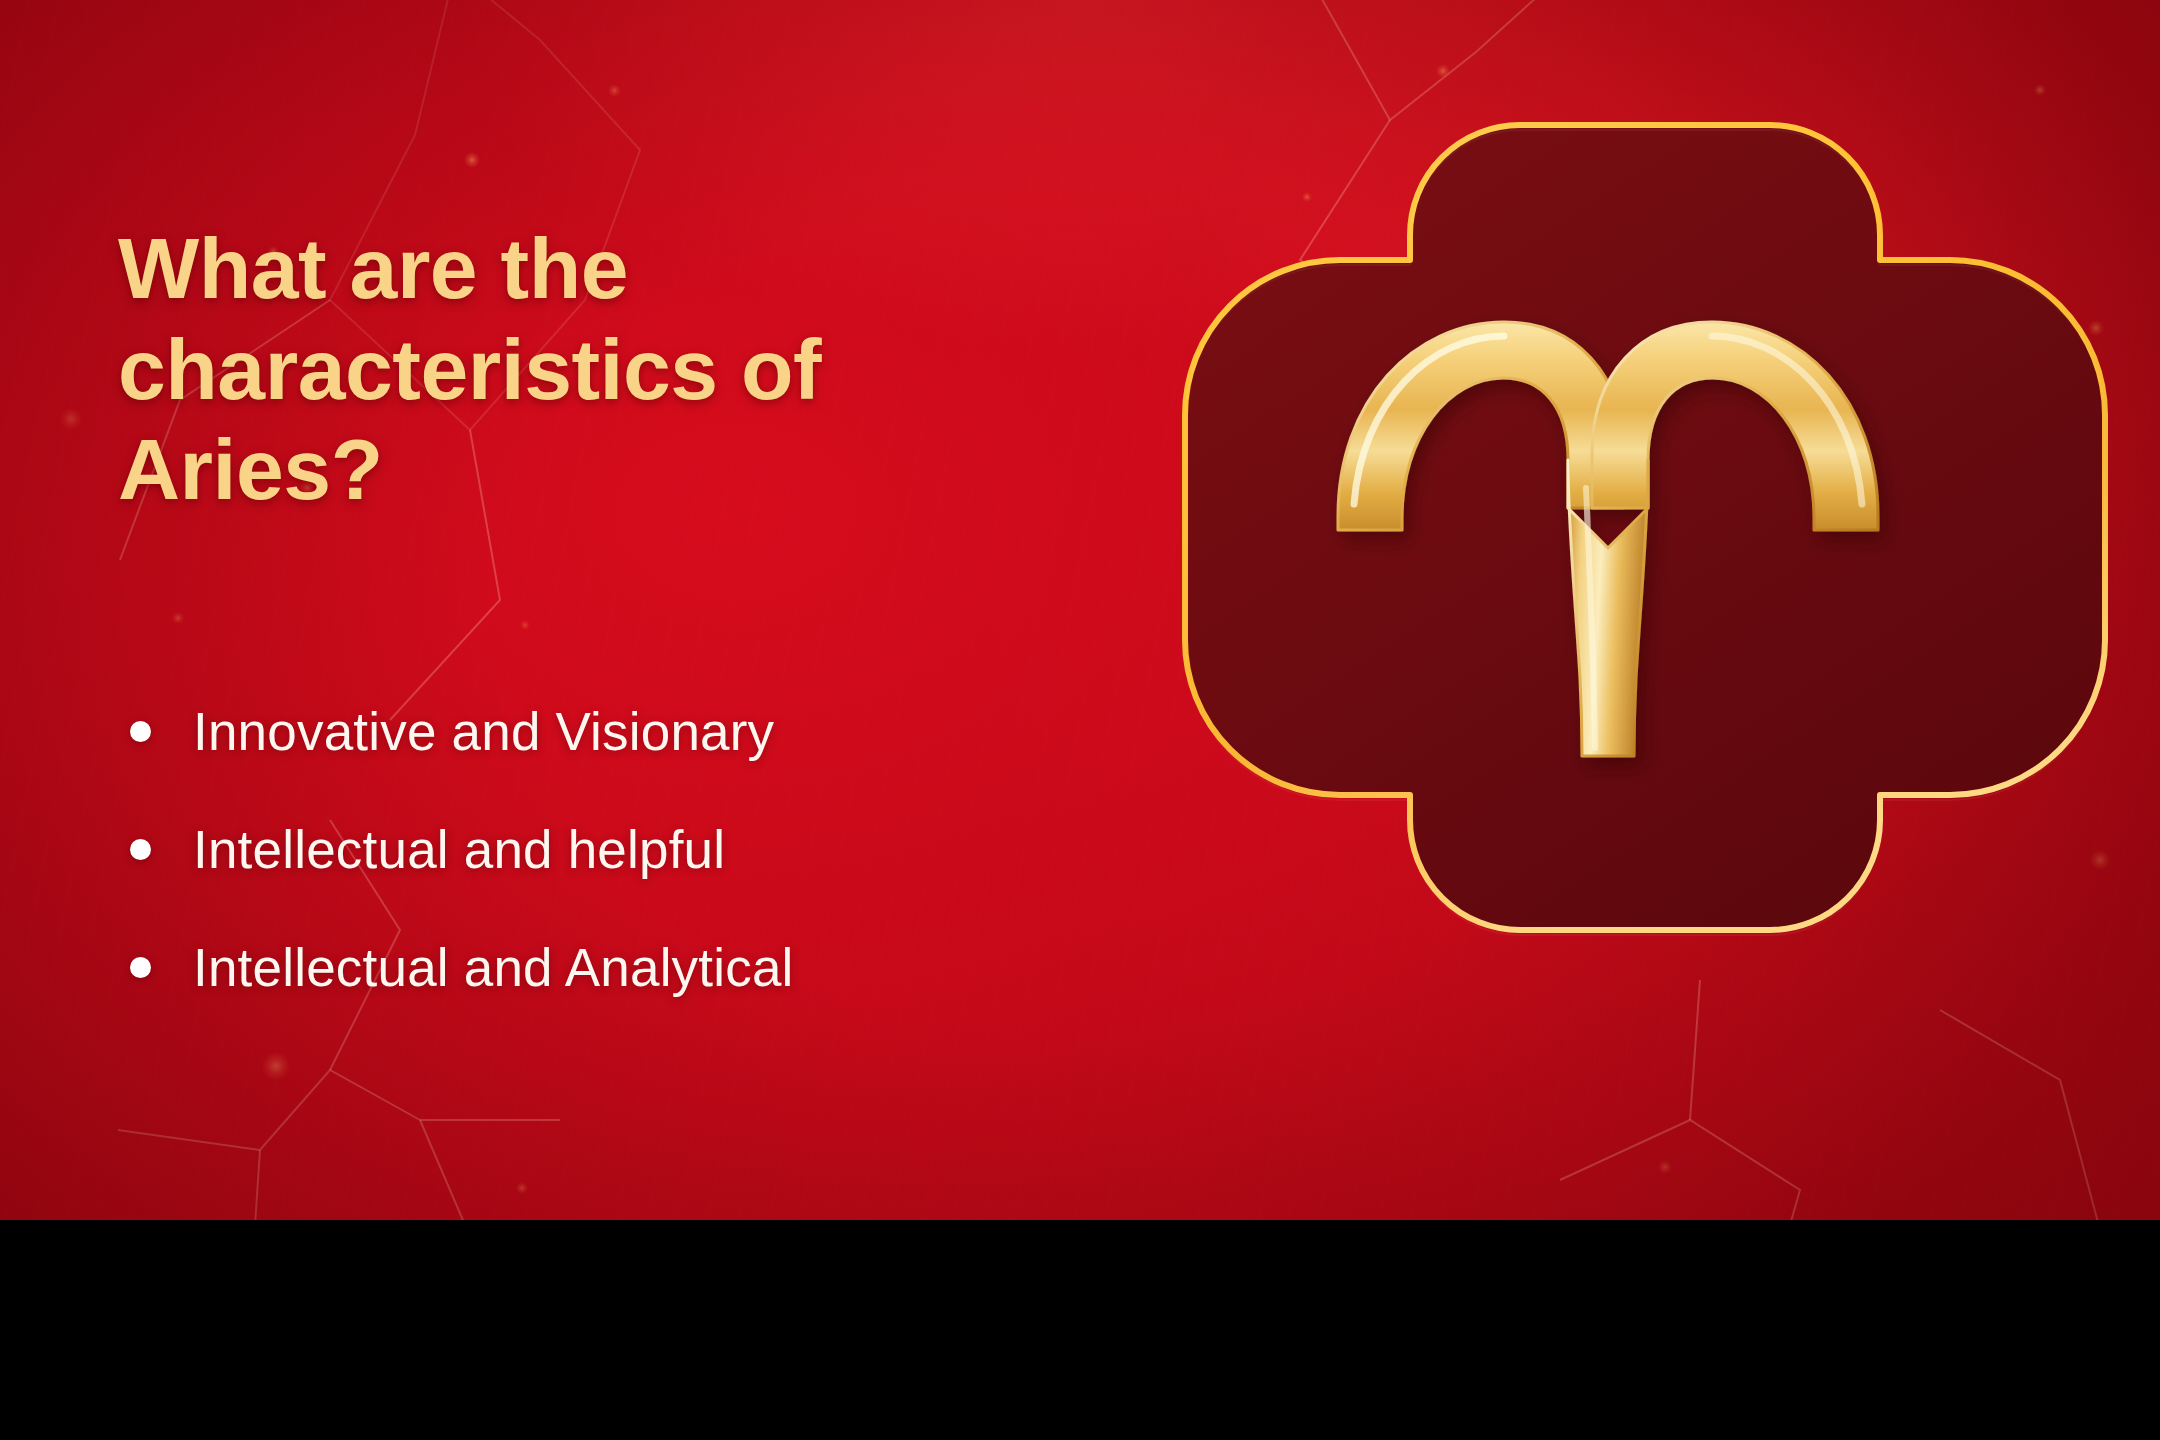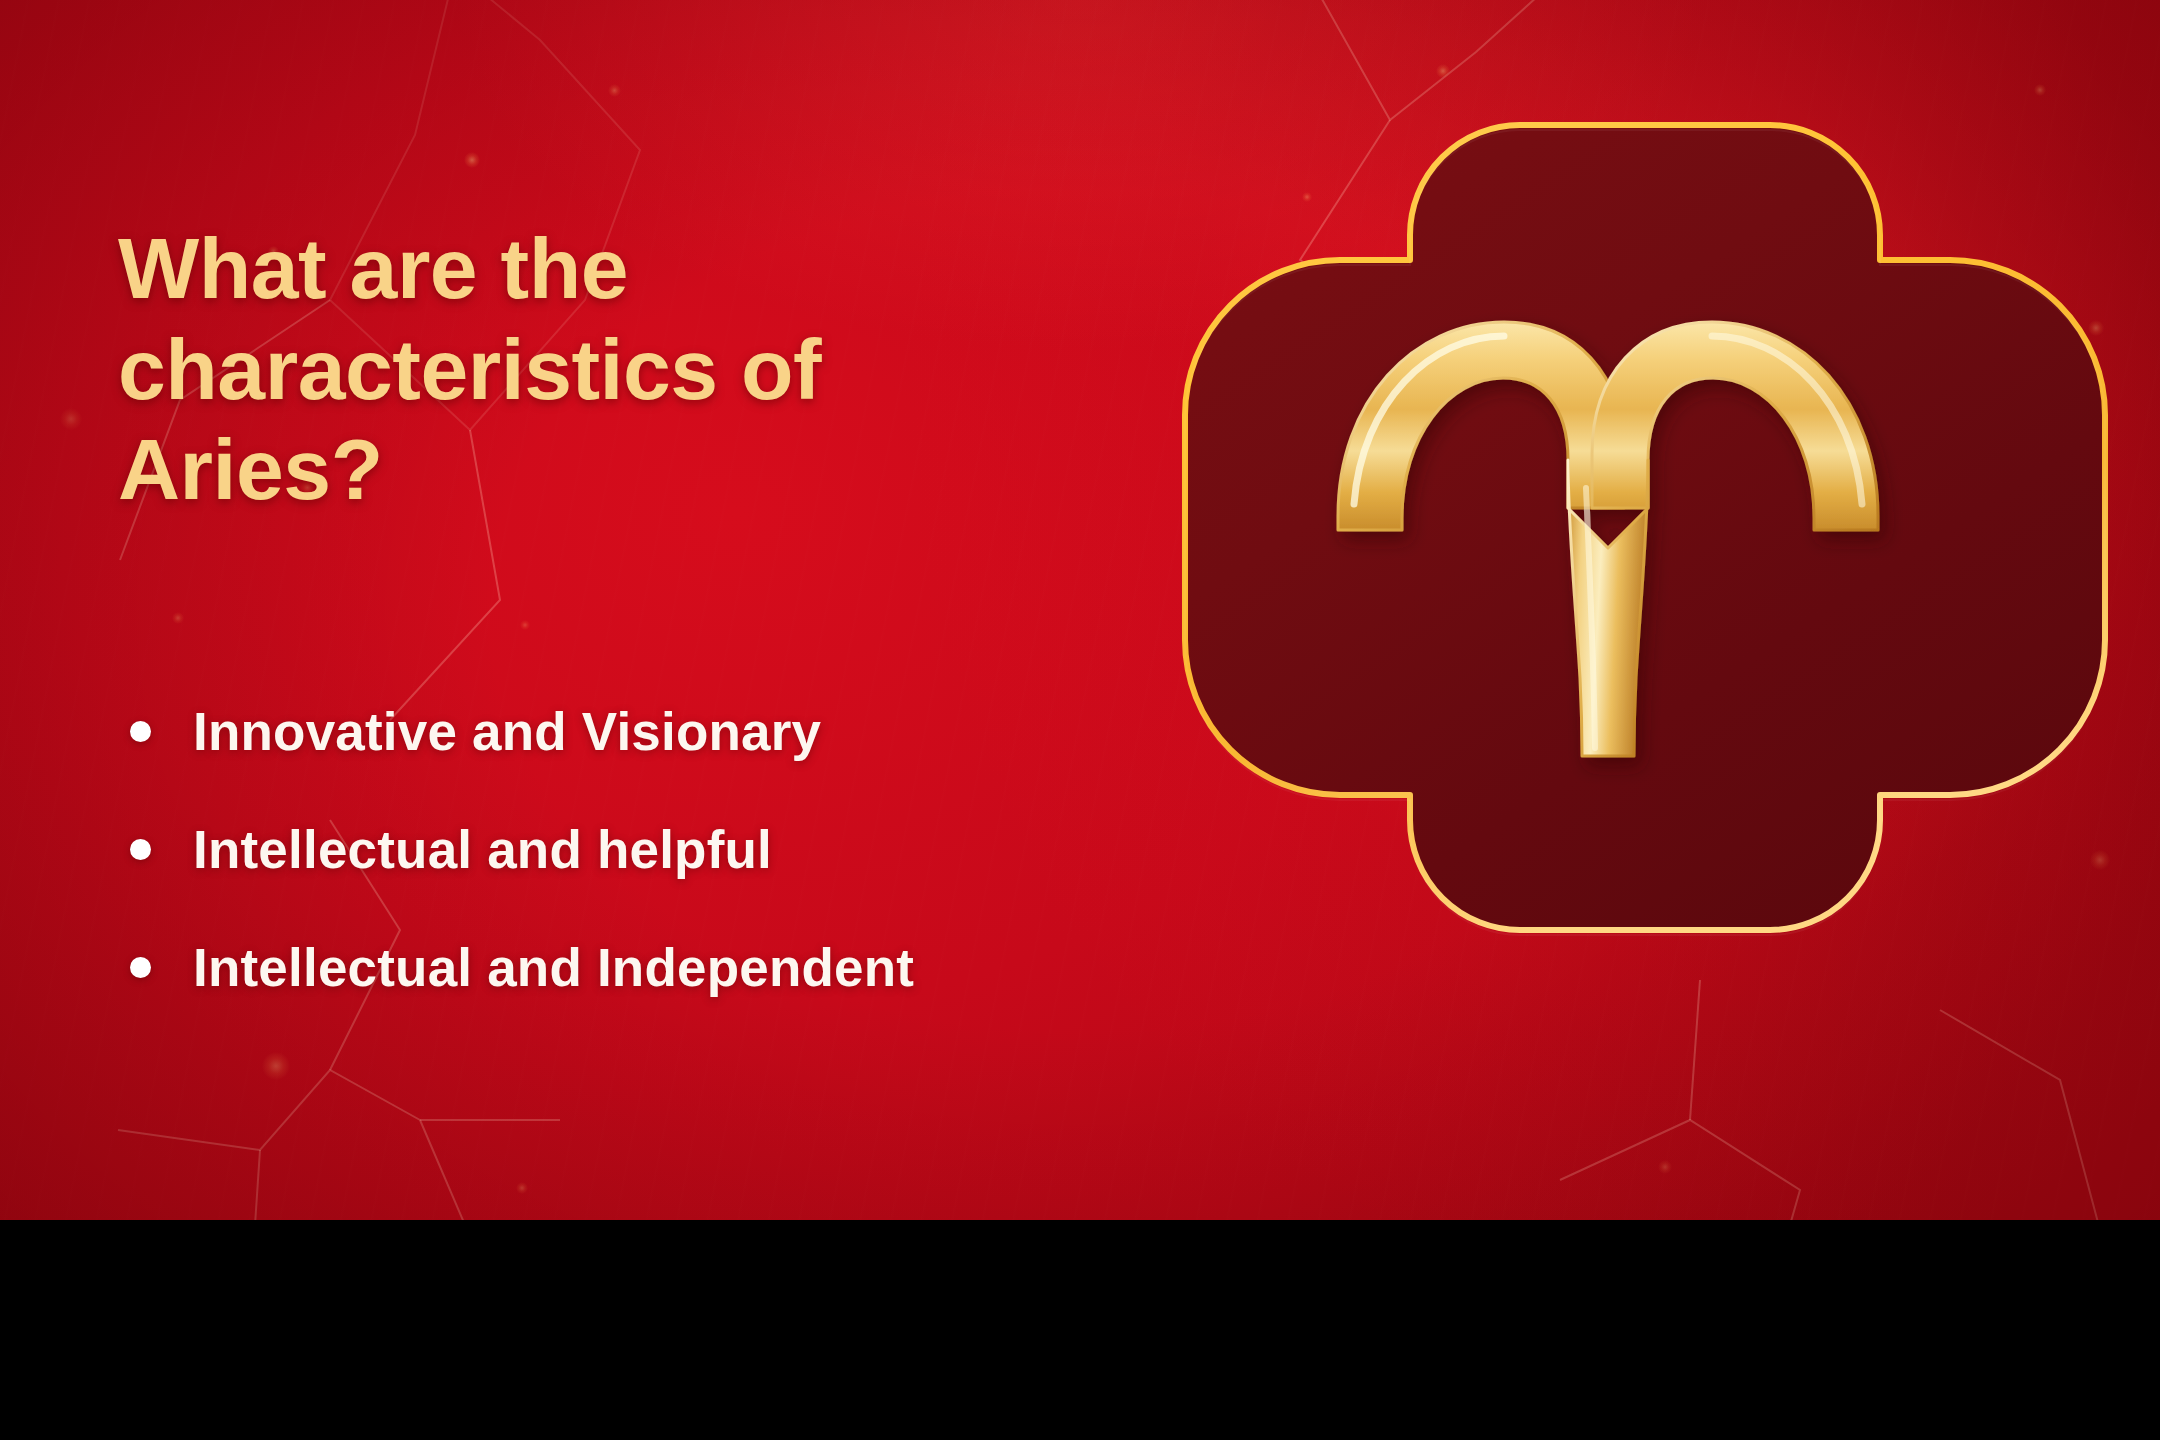--- a/index.html
+++ b/index.html
@@ -83,21 +83,21 @@
     left: 12px;
     top: 454px;
     width: 980px;
   }
   .bullet-item {
     display: flex;
     align-items: center;
     height: 118px;
     color: #FDF7F0;
     font-size: 53px;
-    font-weight: 700;
+    font-weight: 400;
     letter-spacing: 0.2px;
     text-shadow: 0 2px 9px rgba(80,0,0,0.45);
   }
   .bullet-dot {
     flex: 0 0 auto;
     width: 21px;
     height: 21px;
     border-radius: 50%;
     background: #FFFFFF;
     margin-right: 42px;
@@ -187,21 +187,21 @@
       <li class="bullet-item">
         <span class="bullet-dot"></span>
         <span class="bullet-text">Innovative and Visionary</span>
       </li>
       <li class="bullet-item">
         <span class="bullet-dot"></span>
         <span class="bullet-text">Intellectual and helpful</span>
       </li>
       <li class="bullet-item">
         <span class="bullet-dot"></span>
-        <span class="bullet-text">Intellectual and Independent</span>
+        <span class="bullet-text">Intellectual and Analytical</span>
       </li>
     </ul>
   </div>
 
   <div class="card-wrap">
     <svg class="card-svg" viewBox="0 0 930 945" preserveAspectRatio="none" aria-hidden="true">
       <defs>
         <linearGradient id="cardFill" x1="0" y1="0" x2="0.75" y2="1">
           <stop offset="0%" stop-color="#7A0E13"></stop>
           <stop offset="38%" stop-color="#700C11"></stop>

